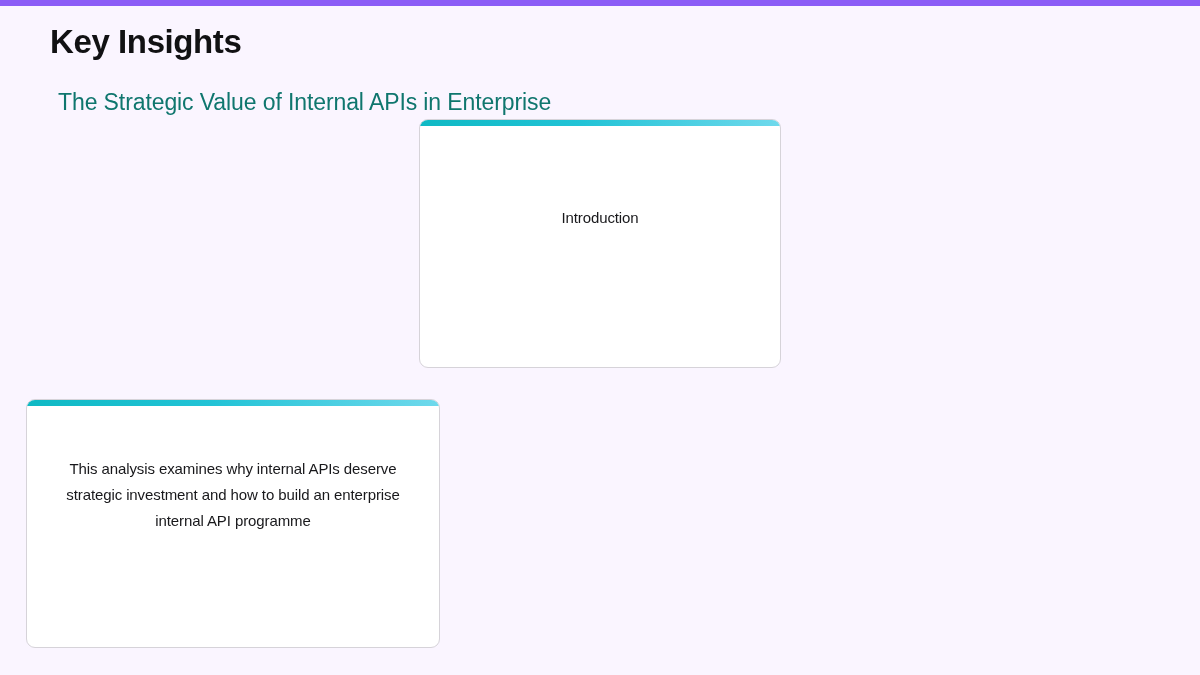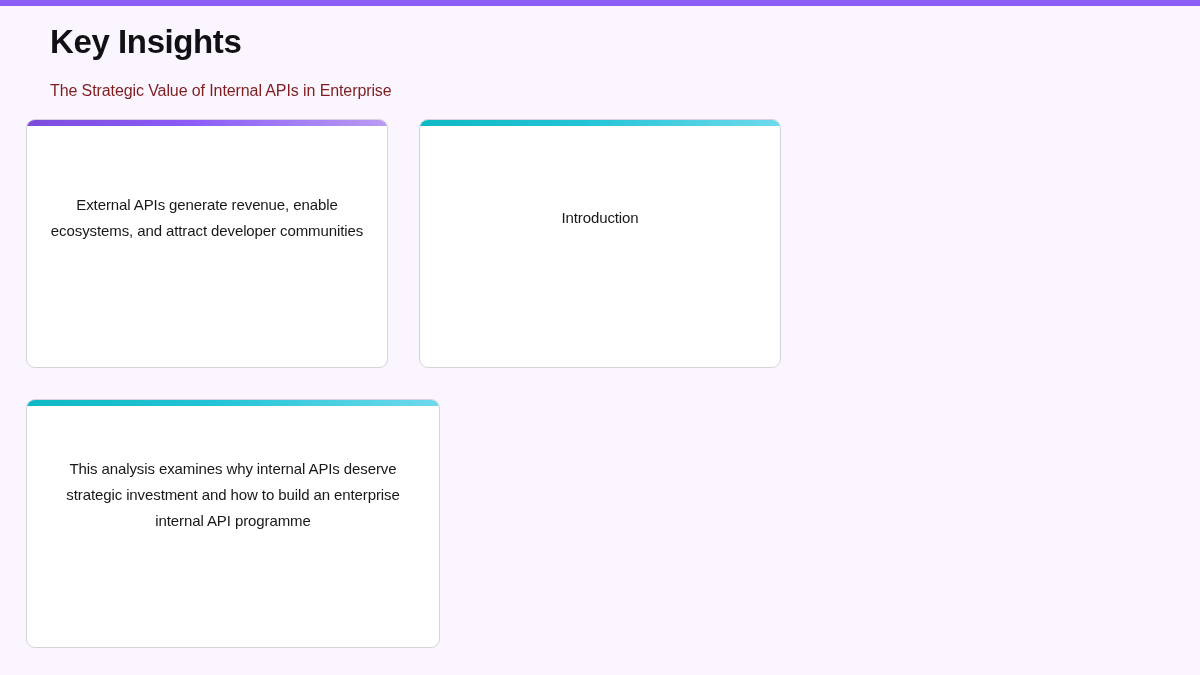--- a/index.html
+++ b/index.html
@@ -37,24 +37,24 @@
   }
   .page-title {
     font-size: 33px;
     font-weight: bold;
     color: #111113;
     letter-spacing: -0.4px;
     line-height: 1.2;
     margin: 0;
   }
   .page-subtitle {
-    font-size: 16px;
-    color: #7f1d1d;
+    font-size: 23px;
+    color: #0f766e;
     line-height: 1.2;
-    margin: 0;
+    margin: 8px;
     padding-top: 19px;
     letter-spacing: -0.1px;
   }
   .cards-layer {
     position: absolute;
     left: 0;
     top: 0;
     width: 1200px;
     height: 675px;
   }
@@ -126,24 +126,20 @@
 
   <div class="top-bar"></div>
 
   <div class="header">
     <h1 class="page-title">Key Insights</h1>
     <p class="page-subtitle">The Strategic Value of Internal APIs in Enterprise</p>
   </div>
 
   <div class="cards-layer">
 
-    <div class="card" id="card-1">
-      <div class="card-accent accent-purple"></div>
-      <div class="card-text">External APIs generate revenue, enable ecosystems, and attract developer communities</div>
-    </div>
 
     <div class="card" id="card-2">
       <div class="card-accent accent-teal"></div>
       <div class="card-text">Introduction</div>
     </div>
 
 
     <div class="card" id="card-4">
       <div class="card-accent accent-teal"></div>
       <div class="card-text">This analysis examines why internal APIs deserve strategic investment and how to build an enterprise internal API programme</div>

